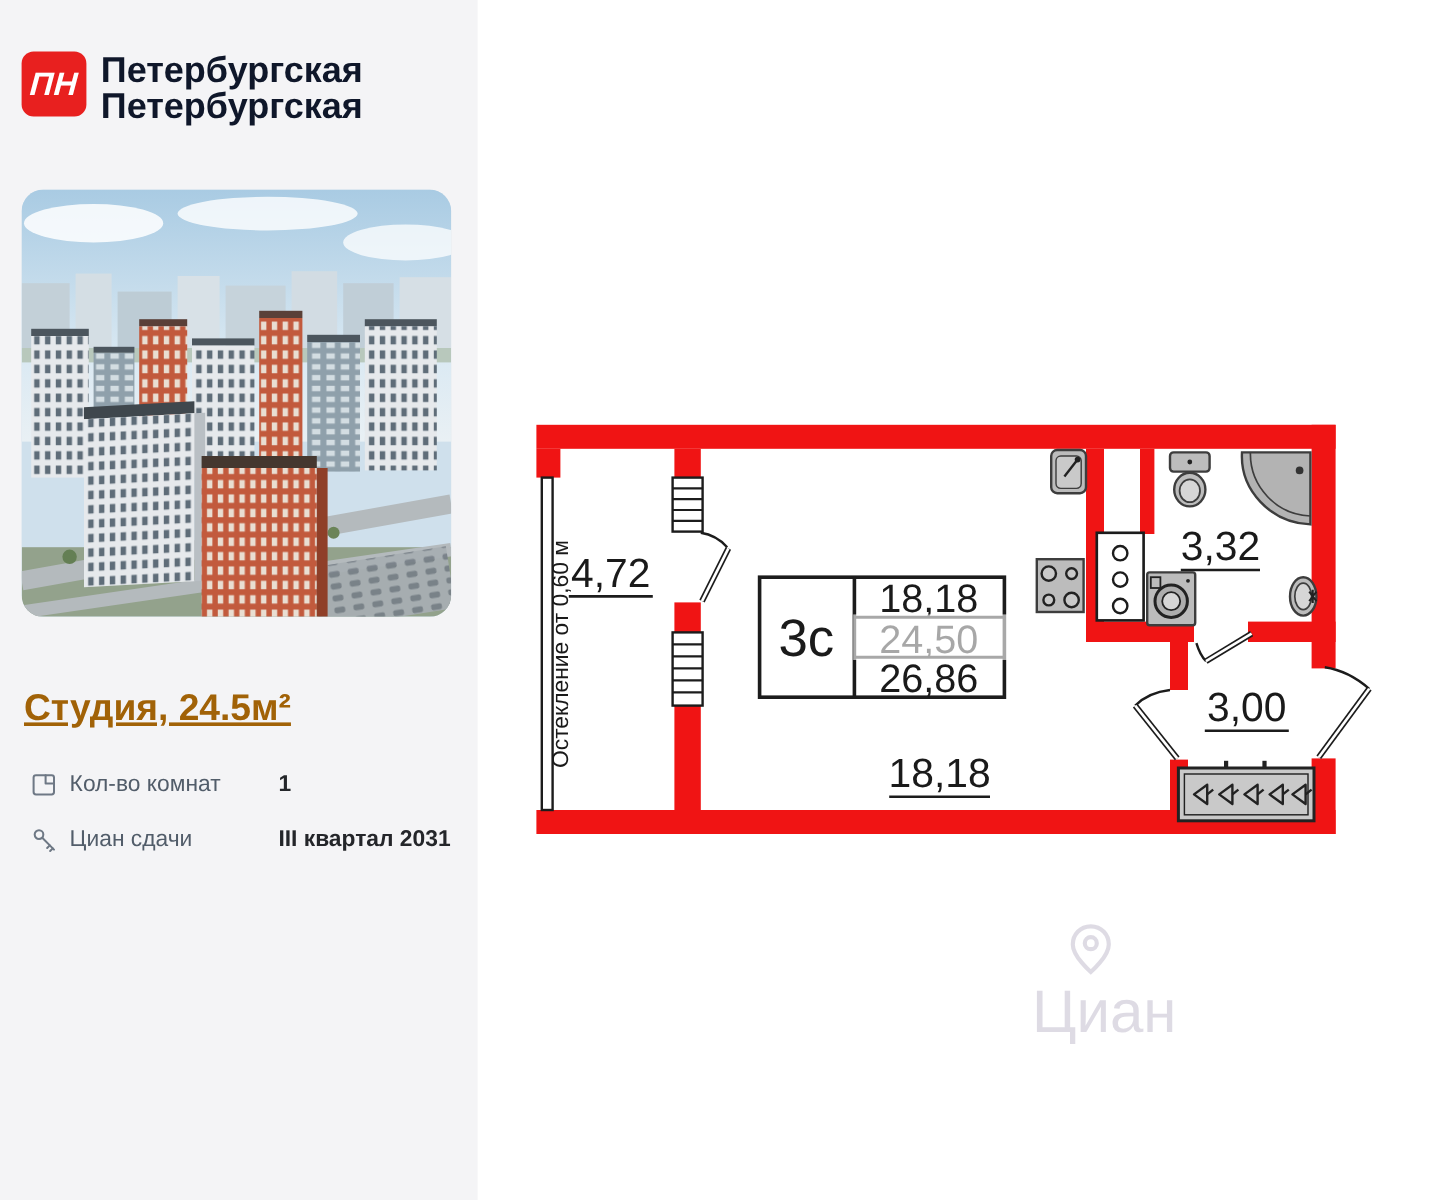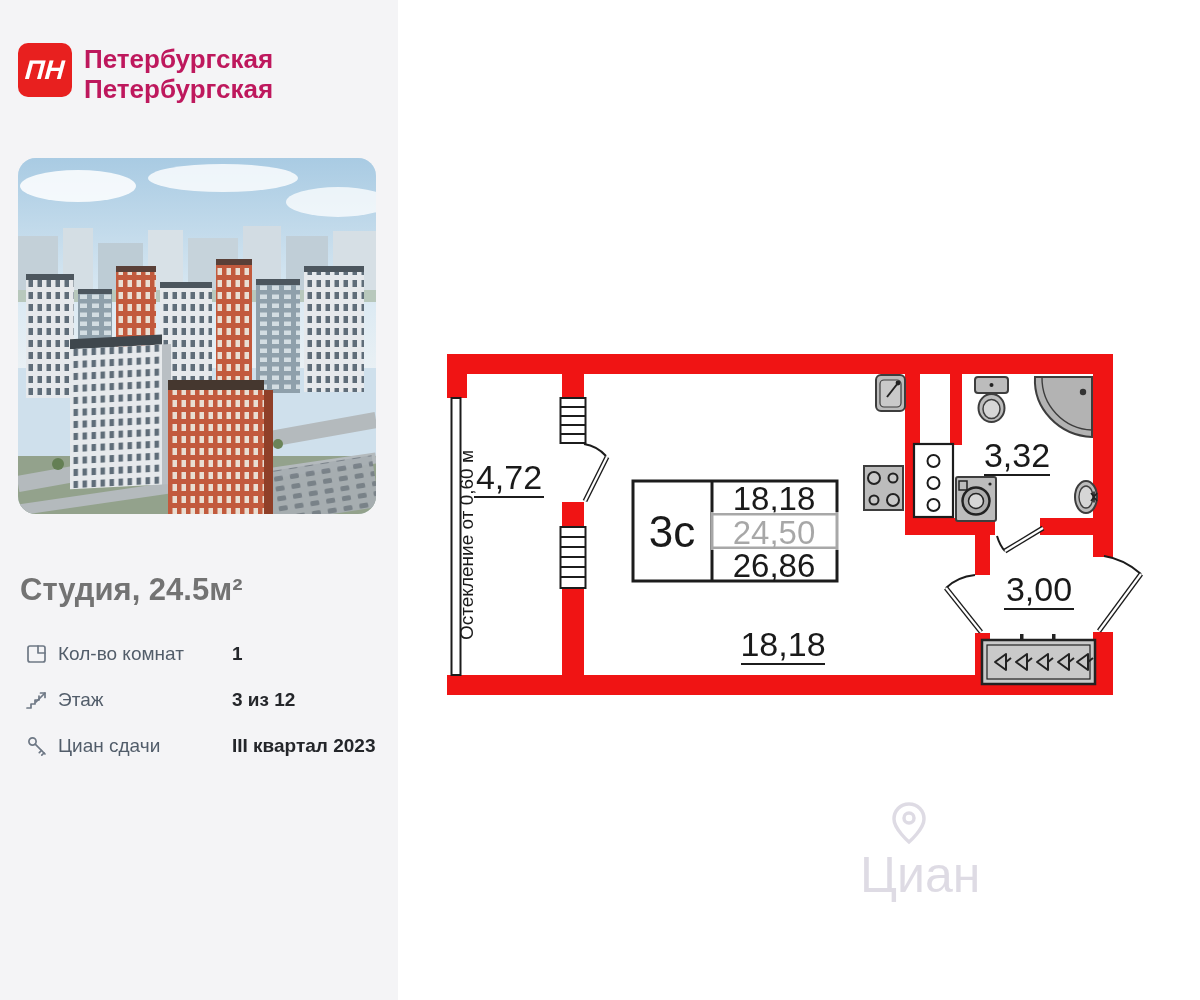--- a/index.html
+++ b/index.html
@@ -2,34 +2,34 @@
 <html><head>
 <meta charset="utf-8">
 <style>
   html,body{margin:0;padding:0;}
   body{width:1200px;height:1000px;position:relative;background:#ffffff;
        font-family:"Liberation Sans", sans-serif;overflow:hidden;}
   .left-panel{position:absolute;left:0;top:0;width:398px;height:1000px;background:#f4f4f6;}
   .logo-badge{position:absolute;left:18px;top:43px;width:54px;height:54px;background:#e8201f;
       border-radius:10px;display:flex;align-items:center;justify-content:center;}
   .logo-badge span{color:#fff;font-weight:bold;font-style:italic;font-size:27px;letter-spacing:.5px;transform:skewX(-4deg);}
-  .brand-name{position:absolute;left:84px;top:44px;font-size:26px;font-weight:bold;color:#be185d;line-height:30px;}
+  .brand-name{position:absolute;left:84px;top:44px;font-size:30px;font-weight:bold;color:#0f172a;line-height:30px;}
   .photo{position:absolute;left:18px;top:158px;width:358px;height:356px;border-radius:18px;overflow:hidden;background:#cfe0ec;}
-  .page-title{position:absolute;left:20px;top:572px;font-size:31px;font-weight:bold;color:#737373;}
+  .page-title{position:absolute;left:20px;top:572px;font-size:31px;font-weight:bold;color:#a16207;text-decoration:underline;}
   .details{position:absolute;left:24px;top:631px;width:352px;}
   .detail-row{height:46px;display:flex;align-items:center;position:relative;}
   .detail-icon{width:26px;height:24px;flex:0 0 26px;}
   .detail-label{margin-left:8px;font-size:19px;color:#525d6a;}
   .detail-value{position:absolute;left:208px;font-size:19px;font-weight:bold;color:#24262a;white-space:nowrap;}
   .plan-wrap{position:absolute;left:440px;top:345px;width:720px;height:355px;}
   .wall{fill:#f01414;}
   .blk{stroke:#1c1c1c;}
   .fix{fill:#bcbcbc;stroke:#3d3d3d;stroke-width:2;}
   .plan-num{font-size:34px;fill:#1a1a1a;}
-  .watermark{position:absolute;left:852px;top:800px;opacity:0.38;}
+  .watermark{position:absolute;left:852px;top:768px;opacity:0.38;}
 </style>
 </head>
 <body>
 
 <div class="left-panel">
 
   <div class="logo-badge">
     <span>ПН</span>
   </div>
   <div class="brand-name">
@@ -120,41 +120,32 @@
 
     <div class="detail-row">
       <svg class="detail-icon" viewBox="0 0 24 24" fill="none" stroke="#6e7885" stroke-width="1.7" stroke-linecap="round" stroke-linejoin="round">
         <rect x="3" y="4" width="17" height="16" rx="2"></rect>
           <path d="M13 4 v7 h7"></path>
       </svg>
       <span class="detail-label">Кол-во комнат</span>
       <span class="detail-value">1</span>
     </div>
 
-    <div class="detail-row">
-      <svg class="detail-icon" viewBox="0 0 24 24" fill="none" stroke="#6e7885" stroke-width="1.7" stroke-linecap="round" stroke-linejoin="round">
-        <path d="M2 20 h4 v-4 h4 v-4 h4 v-4"></path>
-          <path d="M11 14 L20 5"></path>
-          <path d="M15.5 5 H20 v4.5"></path>
-      </svg>
-      <span class="detail-label">Этаж</span>
-      <span class="detail-value">3 из 12</span>
-    </div>
 
 
 
     <div class="detail-row">
       <svg class="detail-icon" viewBox="0 0 24 24" fill="none" stroke="#6e7885" stroke-width="1.7" stroke-linecap="round" stroke-linejoin="round">
         <circle cx="7.5" cy="7.5" r="3.6"></circle>
           <path d="M10.2 10.2 L20 20"></path>
           <path d="M16.5 16.5 l-2.2 2.2"></path>
           <path d="M19 19 l-2.2 2.2"></path>
       </svg>
       <span class="detail-label">Циан сдачи</span>
-      <span class="detail-value">III квартал 2023</span>
+      <span class="detail-value">III квартал 2031</span>
     </div>
 
   </div>
 </div>
 
 <div class="plan-wrap">
 <svg width="720" height="355" viewBox="440 345 720 355" font-family="Liberation Sans, sans-serif">
   <defs>
     <g id="hanger" stroke="#222" stroke-width="2" fill="#c9c9c9" stroke-linejoin="round">
       <path d="M4 -8 L-7 0 L4 8 Z"></path>

